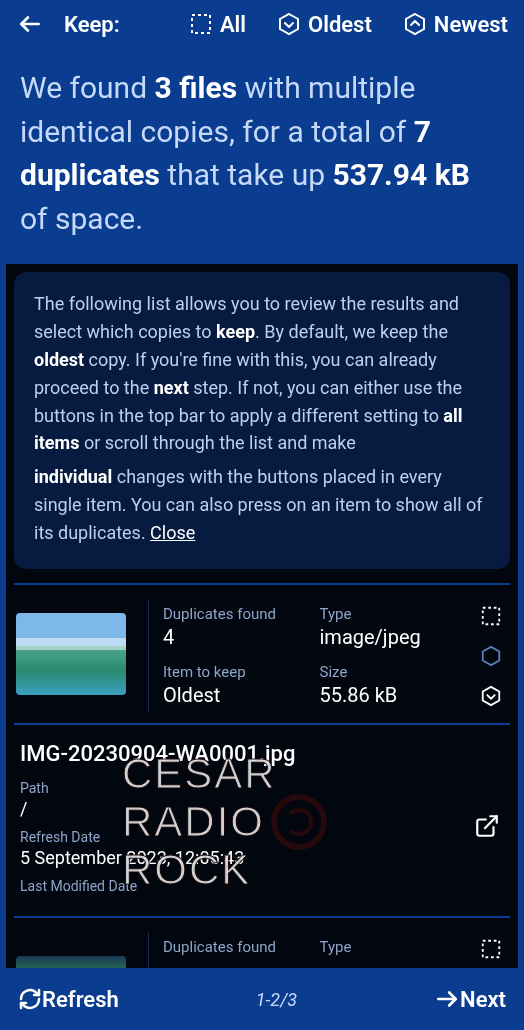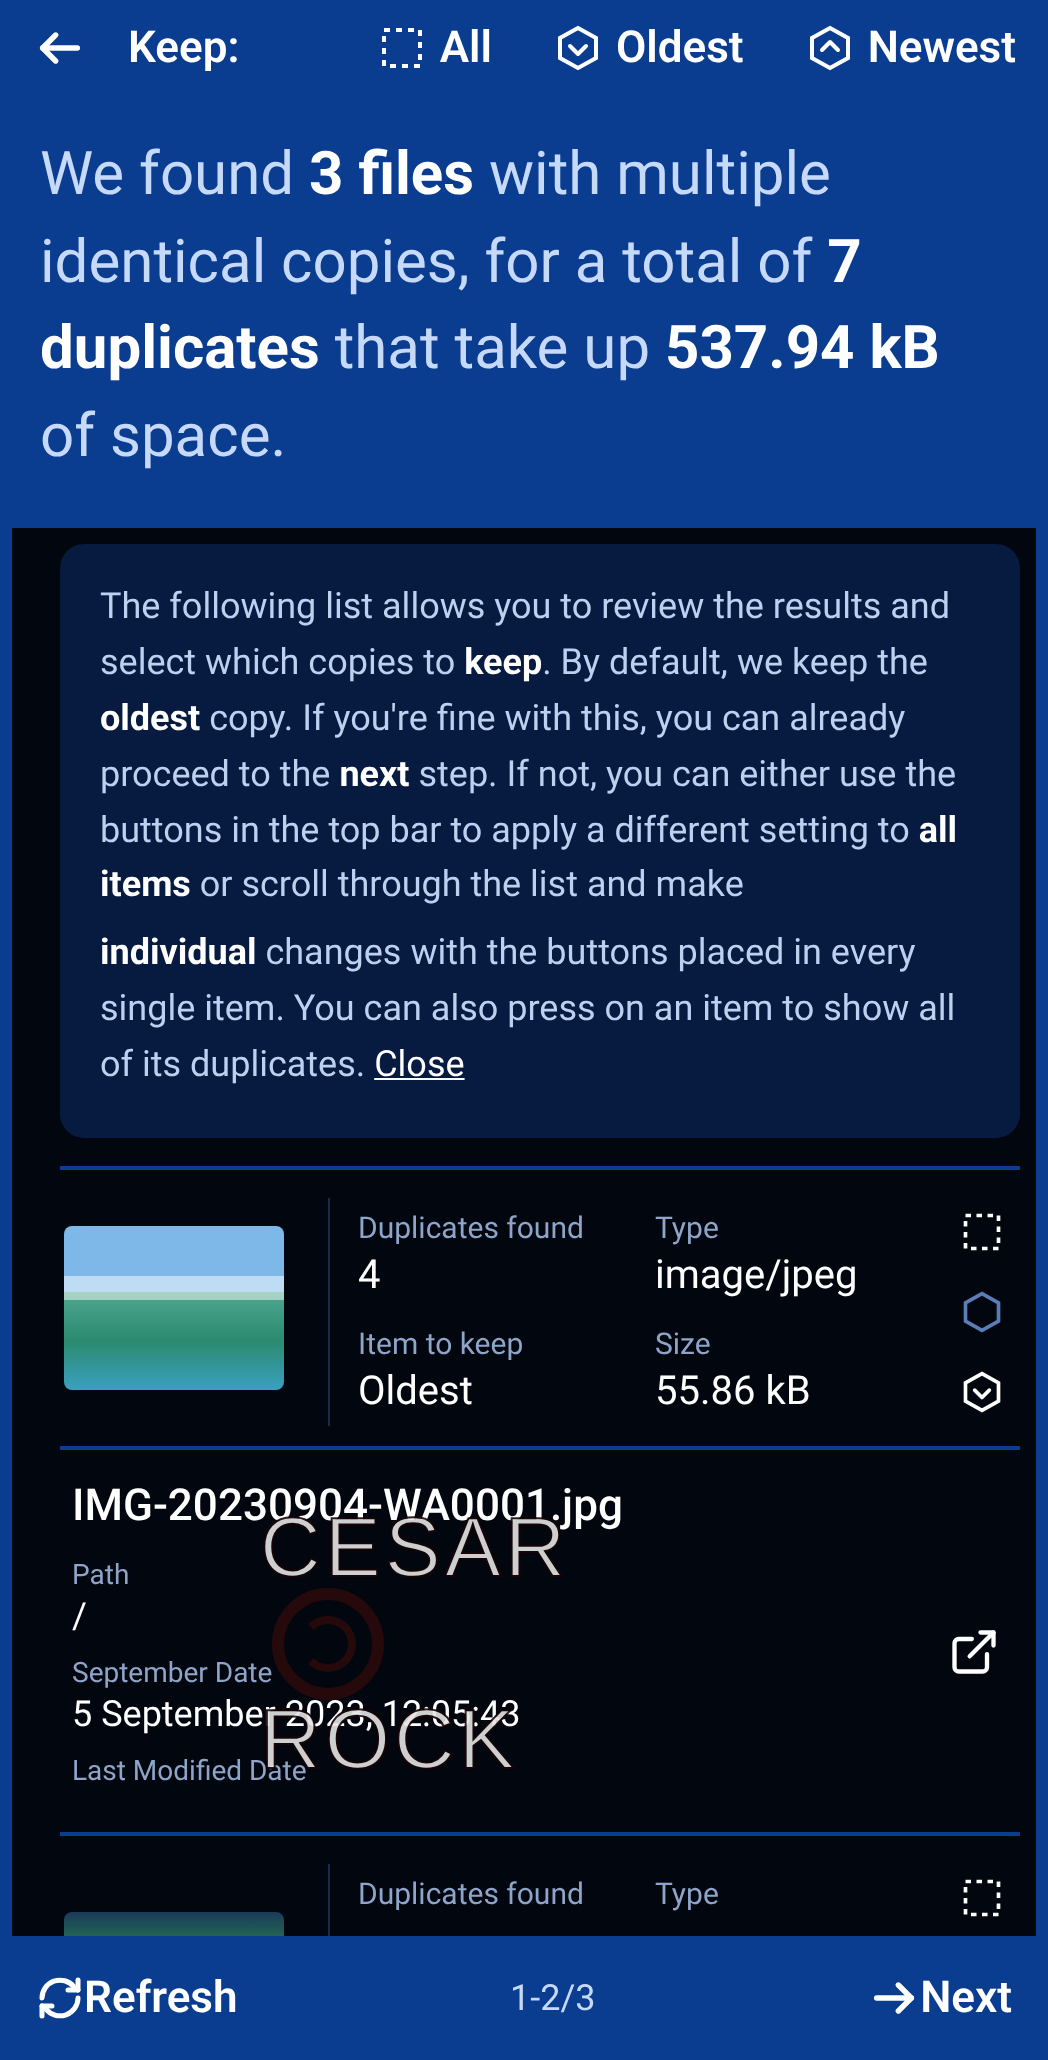--- a/index.html
+++ b/index.html
@@ -30,21 +30,21 @@
     font-size: 30px;
     line-height: 1.45;
     color: #c7d9f9;
   }
   .summary b { color: #fff; font-weight: 700; }
   
   .dark-area {
     background: #02060f;
     margin: 0 6px;
     flex: 1;
-    padding: 8px 8px 0 24px;
+    padding: 8px 8px 0 8px;
     display: flex;
     flex-direction: column;
     overflow: hidden;
   }
   .info-box {
     background: #071a3f;
     border-radius: 12px;
     padding: 18px 20px 22px 20px;
     font-size: 18px;
     line-height: 1.55;
@@ -158,21 +158,21 @@
   
   .bottom-bar {
     background: #0a3d8f;
     height: 62px;
     display: flex;
     align-items: center;
     padding: 0 18px;
     gap: 12px;
   }
   .bot-btn { display: flex; align-items: center; gap: 0; font-size: 22px; font-weight: 600; }
-  .bot-center { flex: 1; text-align: center; font-size: 18px; color: #c7d9f9; }
+  .bot-center { flex: 1; text-align: center; font-size: 18px; color: #c7d9f9; font-style: italic; }
   .ico svg { display: block; }
   .main-scroll { position: relative; flex: 1; overflow: hidden; }
 </style>
 </head>
 <body>
 
 <div class="topbar">
   <div class="back-arrow">
     <span class="ico">
       <svg width="26" height="26" viewBox="0 0 24 24" fill="none" stroke="#fff" stroke-width="2.5" stroke-linecap="round" stroke-linejoin="round">
@@ -268,21 +268,21 @@
         </span>
       </div>
     </div>
 
     <div class="divider-thin"></div>
 
     <div class="detail">
       <div class="detail-title">IMG-20230904-WA0001.jpg</div>
       <div class="detail-label">Path</div>
       <div class="detail-value">/</div>
-      <div class="detail-label">September Date</div>
+      <div class="detail-label">Refresh Date</div>
       <div class="detail-value">5 September 2023, 12:05:43</div>
       <div class="detail-label">Last Modified Date</div>
       <div class="open-ext">
         <span class="ico">
           <svg width="26" height="26" viewBox="0 0 24 24" fill="none" stroke="#fff" stroke-width="2" stroke-linecap="round" stroke-linejoin="round">
               <path d="M18 13v6a2 2 0 0 1-2 2H5a2 2 0 0 1-2-2V8a2 2 0 0 1 2-2h6"></path>
               <polyline points="15 3 21 3 21 9"></polyline>
               <line x1="10" y1="14" x2="21" y2="3"></line>
             </svg>
         </span>
@@ -309,20 +309,21 @@
         </span>
       </div>
     </div>
 
     <div class="watermark">
       <div class="watermark-text">
         <div class="wm-line">
             <span>CESAR</span>
           </div>
         <div class="wm-line">
+            <span>RADIO</span>
             <span class="wm-circ"></span>
           </div>
         <div class="wm-line">
             <span>ROCK</span>
           </div>
       </div>
     </div>
 
   </div>
 </div>

